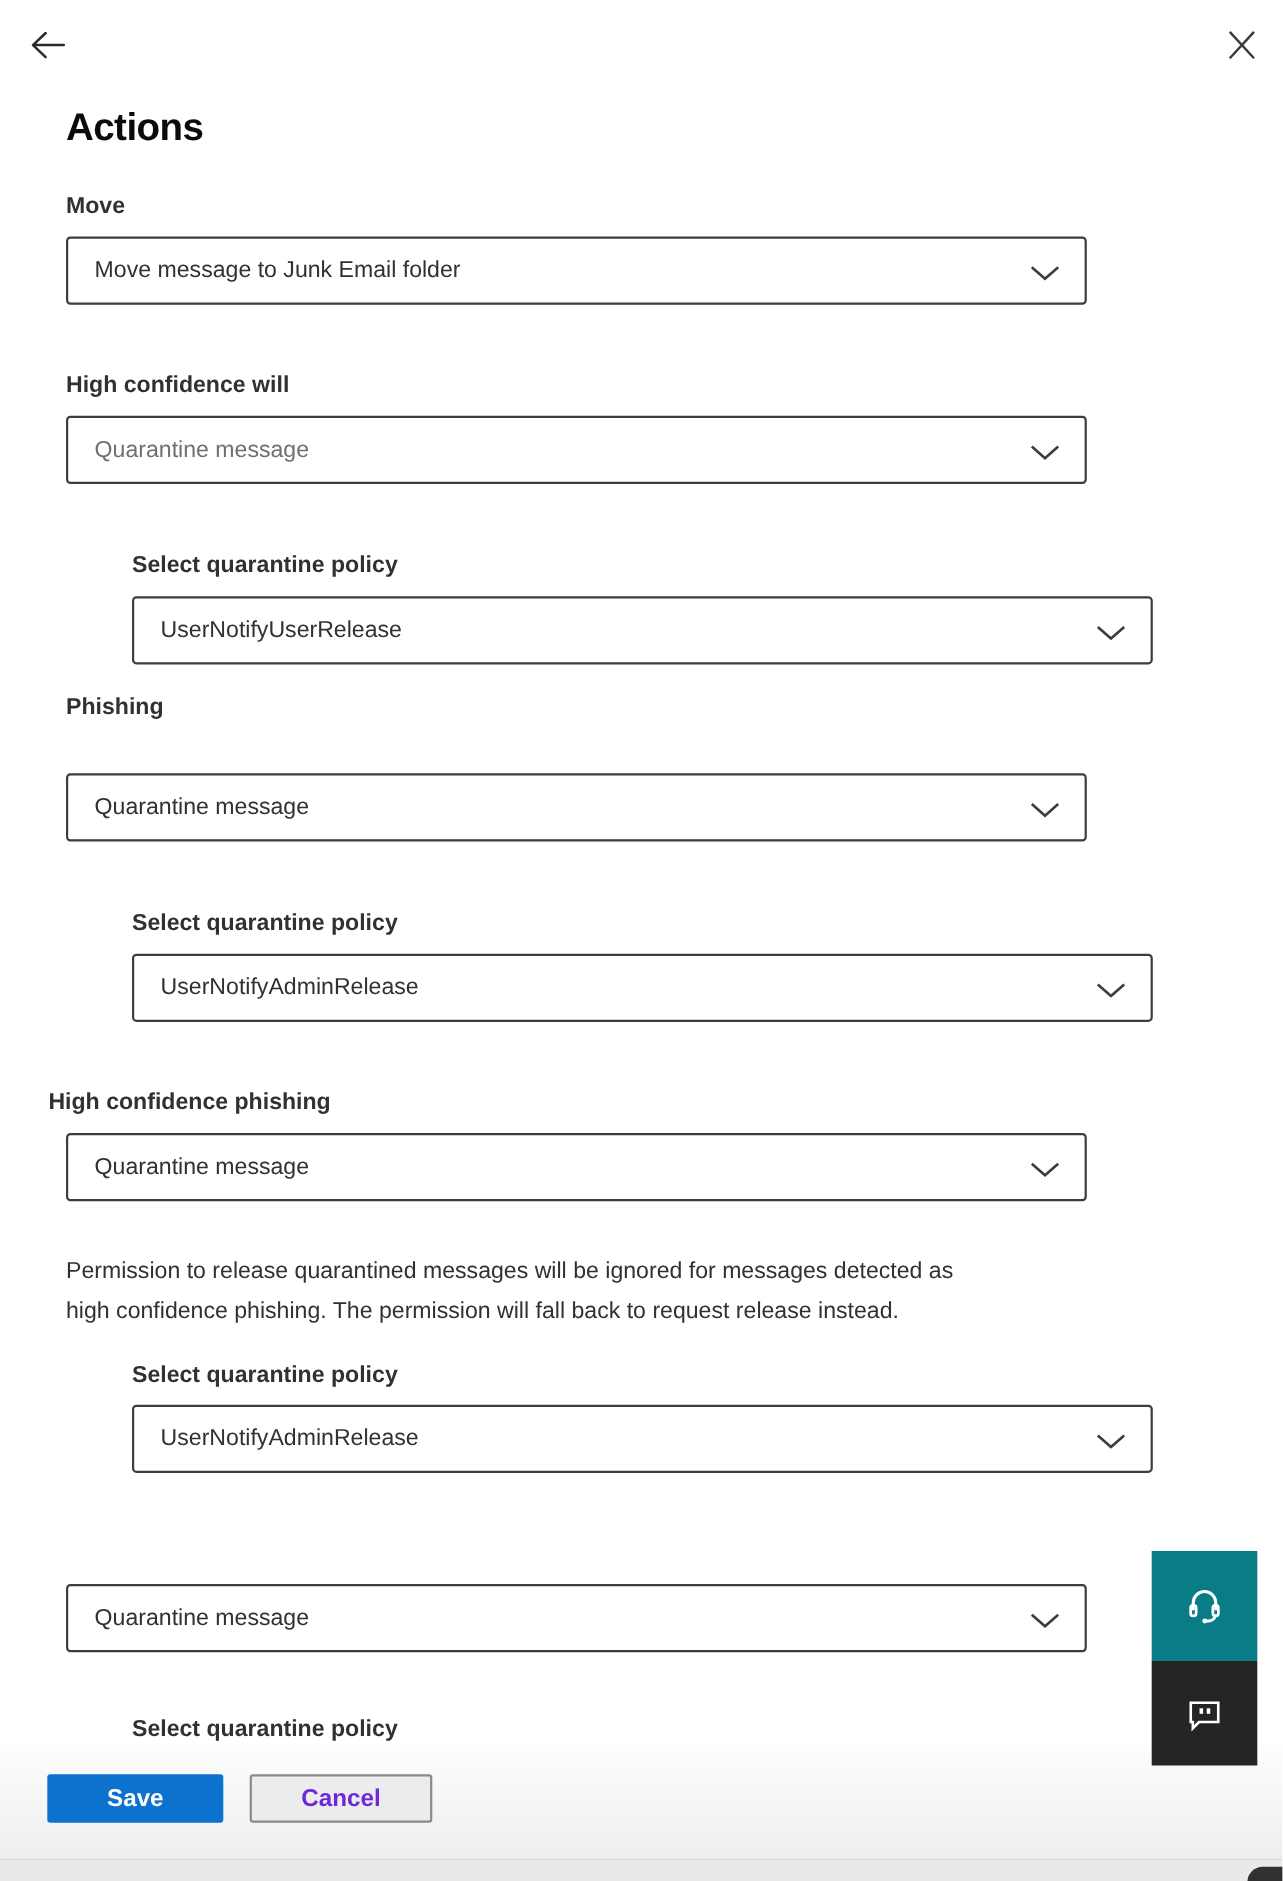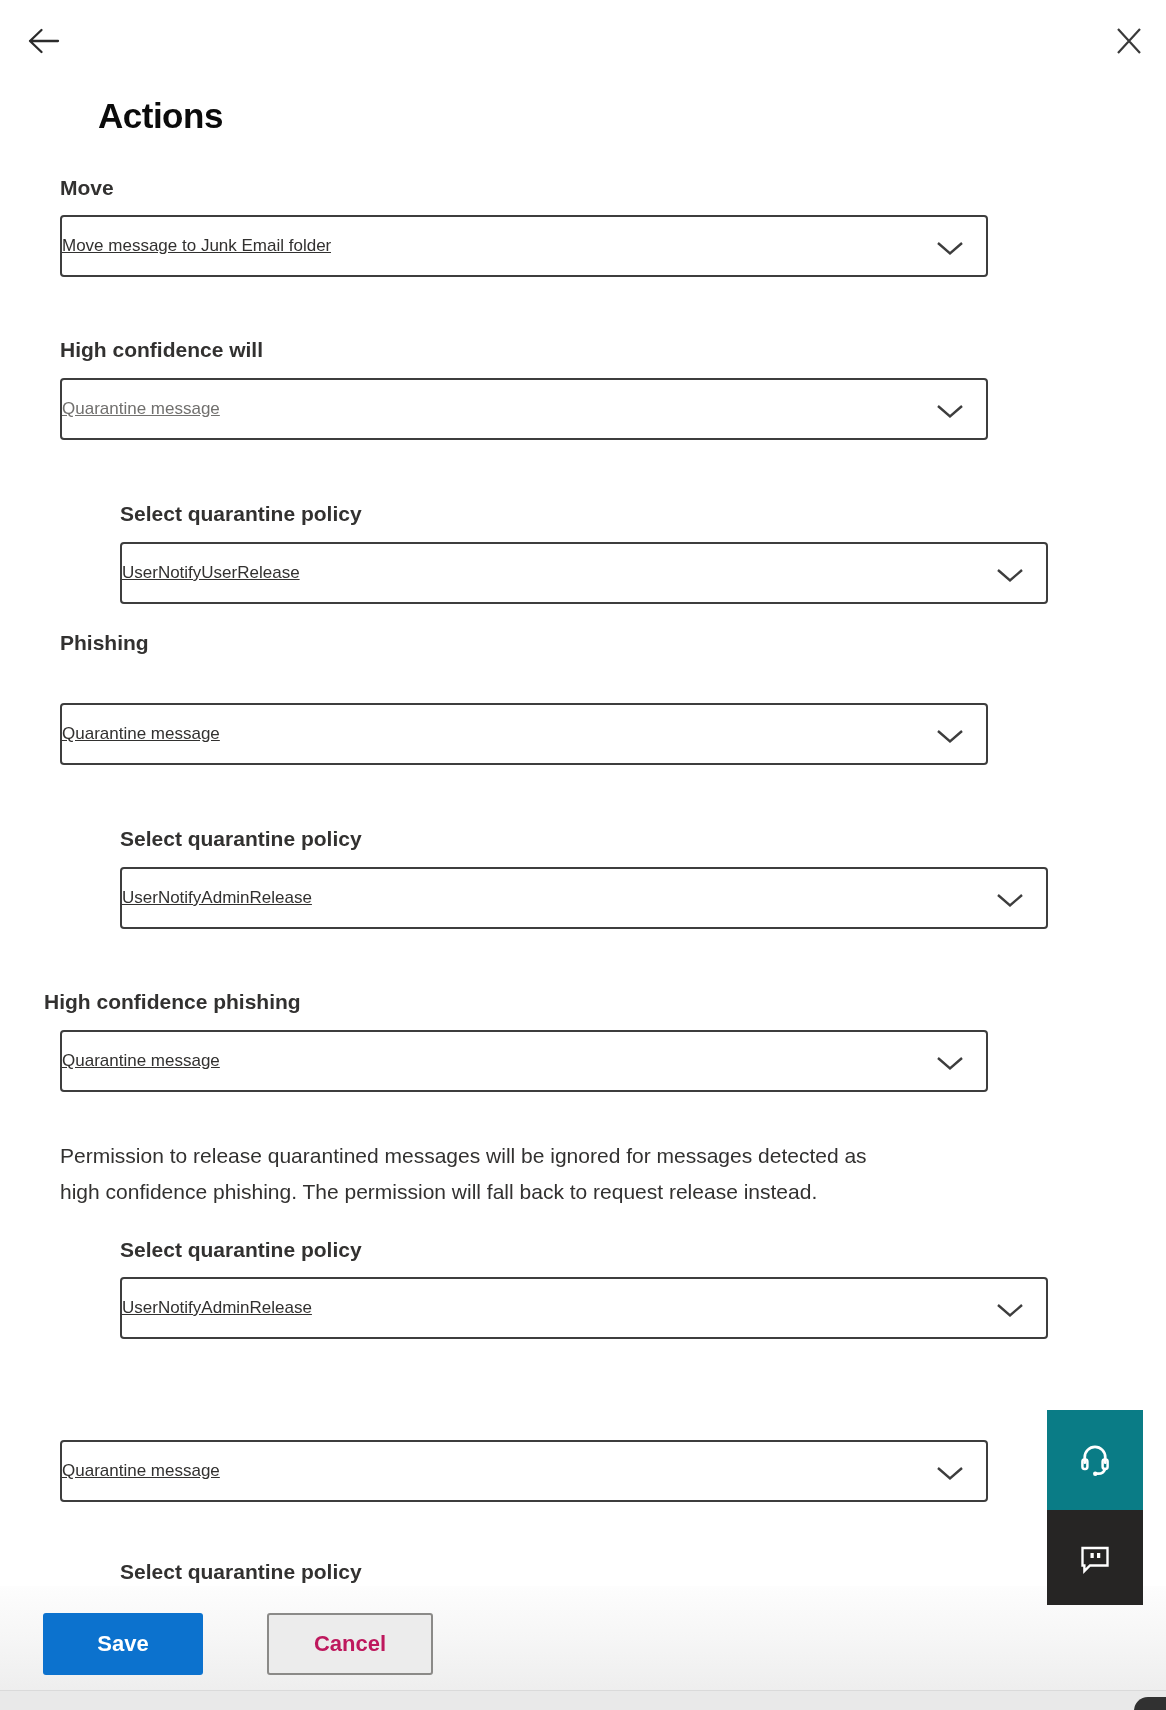--- a/index.html
+++ b/index.html
@@ -9,57 +9,57 @@
     background:#ffffff; overflow:hidden;
     font-family:"Liberation Sans", sans-serif;
     color:#323130;
   }
   .icon-btn { position:absolute; background:none; border:none; cursor:pointer; padding:0; line-height:0; }
   #back-btn  { left:25px;  top:26px; width:36px; height:30px; }
   #close-btn { left:1114px; top:26px; width:30px; height:30px; }
 
   h1.page-title {
     position:absolute; left:60px; top:96px;
-    font-size:35px; font-weight:700; color:#0b0b0b; letter-spacing:-0.5px;margin-left:38px;
+    font-size:35px; font-weight:700; color:#0b0b0b; letter-spacing:-0.5px;
   }
   .fld-label {
     position:absolute; font-size:21px; font-weight:600; color:#323130; white-space:nowrap;
   }
   .dd {
     position:absolute; width:928px; height:62px;
     background:#ffffff; border:2px solid #3d3d3d; border-radius:4px;
     display:flex; align-items:center; cursor:pointer;
   }
   .dd-text {
-    font-size:17px; color:#323130; white-space:nowrap;
-    overflow:hidden; text-overflow:ellipsis; max-width:840px;text-decoration:underline;
+    padding-left:24px; font-size:21px; color:#323130; white-space:nowrap;
+    overflow:hidden; text-overflow:ellipsis; max-width:840px;
   }
   .dd-text.muted { color:#71706e; }
   .chev { position:absolute; right:22px; top:24px; }
 
   .note-line {
     position:absolute; left:60px; font-size:21px; color:#323130; white-space:nowrap;
   }
 
   #footer {
     position:absolute; left:0; top:1586px; width:1166px; height:104px;
     background:linear-gradient(180deg,#fdfdfd 0%, #f6f6f6 50%, #eeeeee 100%);
     z-index:5;
   }
   #bottom-band {
     position:absolute; left:0; top:1690px; width:1166px; height:20px;
     background:#e9e9e9; border-top:1px solid #dadada; z-index:5;
   }
   .btn {
-    position:absolute; top:1613px; height:62px; z-index:6;
+    position:absolute; top:1613px; height:44px; z-index:6;
     font-family:"Liberation Sans", sans-serif; font-size:22px; font-weight:600;
     border-radius:3px; cursor:pointer;
   }
   #save-btn   { left:43px;  width:160px; background:#0c72ce; color:#ffffff; border:none; }
-  #cancel-btn { left:227px; width:166px; background:#ececec; color:#be185d; border:2px solid #8b8a88;margin-left:40px; }
+  #cancel-btn { left:227px; width:166px; background:#ececec; color:#6d28d9; border:2px solid #8b8a88; }
 
   .float-btn {
     position:absolute; left:1047px; width:96px; z-index:7;
     border:none; cursor:pointer; display:flex; align-items:center; justify-content:center;
   }
   #help-btn     { top:1410px; height:100px; background:#0a7c86; }
   #feedback-btn { top:1510px; height:95px;  background:#262524; }
 
   #corner-sliver {
     position:absolute; left:1134px; top:1697px; width:46px; height:22px;

